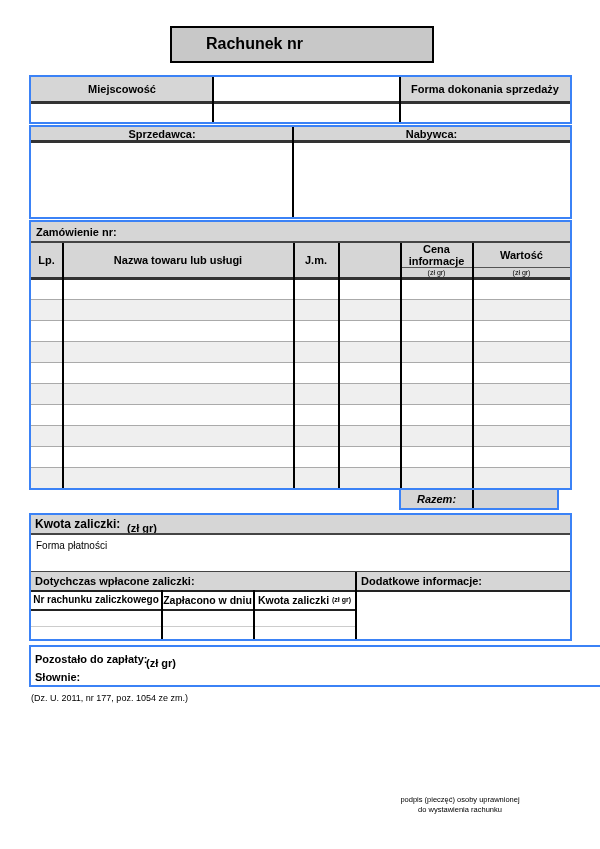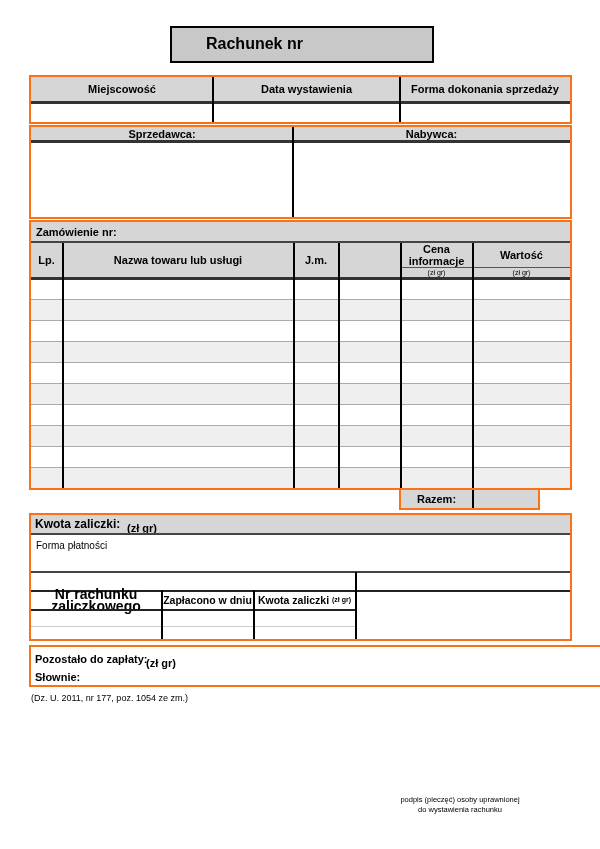--- a/index.html
+++ b/index.html
@@ -1,41 +1,40 @@
 <!DOCTYPE html>
 <html><head>
 <meta charset="utf-8">
 <style>
   html, body { margin:0; padding:0; background:#fff; }
   body { width:600px; height:849px; position:relative; font-family:"Liberation Sans", sans-serif; color:#000; overflow:hidden; }
   .abs { position:absolute; box-sizing:border-box; }
   .title-box { left:170px; top:26px; width:264px; height:37px; background:#c8c8c8; border:2px solid #000; border-bottom-width:2px; }
   .title-box span { position:absolute; left:34px; top:7px; font-size:16px; font-weight:bold; }
-  .frame { border:2px solid #f97316; background:#fff; }
+  .frame { border:2px solid #3b82f6; background:#fff; }
   .hdr { background:#d6d6d6; }
   .cell { position:absolute; box-sizing:border-box; font-size:11px; font-weight:bold; display:flex; align-items:center; justify-content:center; text-align:center; line-height:12px; }
   .vline { position:absolute; width:1.5px; background:#000; }
   .hline { position:absolute; height:1.5px; background:#000; }
   .thick { height:2.5px; background:#333; }
   .row-alt { background:#efefef; }
   .rowline { position:absolute; height:1.5px; background:#aaa; left:0; right:0; }
   .small { font-size:7px; font-weight:normal; }
   .lbl { position:absolute; font-size:11px; font-weight:bold; }
   .plain { position:absolute; font-size:10px; }
 </style>
 </head>
 <body>
 
 <div class="abs title-box">
   <span>Rachunek nr</span>
 </div>
 
 <div class="abs frame" style="left:29px;top:75px;width:543px;height:49px;">
   <div class="cell hdr" style="left:0;top:0;width:182px;height:24px;">Miejscowość</div>
-  <div class="cell hdr" style="left:182px;top:0;width:187px;height:24px;">Data wystawienia</div>
   <div class="cell hdr" style="left:369px;top:0;width:170px;height:24px;">Forma dokonania sprzedaży</div>
   <div class="hline thick" style="left:0;right:0;top:24px;"></div>
   <div class="cell" style="left:0;top:26px;width:182px;height:19px;"></div>
   <div class="cell" style="left:182px;top:26px;width:187px;height:19px;"></div>
   <div class="cell" style="left:369px;top:26px;width:170px;height:19px;"></div>
   <div class="vline" style="left:181px;top:0;bottom:0;"></div>
   <div class="vline" style="left:368px;top:0;bottom:0;"></div>
 </div>
 
 <div class="abs frame" style="left:29px;top:125px;width:543px;height:94px;">
@@ -157,39 +156,43 @@
       </div>
     </div>
 
   <div class="vline" style="left:31px;top:21px;bottom:0;"></div>
   <div class="vline" style="left:262px;top:21px;bottom:0;"></div>
   <div class="vline" style="left:307px;top:21px;bottom:0;"></div>
   <div class="vline" style="left:369px;top:21px;bottom:0;"></div>
   <div class="vline" style="left:441px;top:21px;bottom:0;"></div>
 </div>
 
-<div class="abs frame hdr" style="left:399px;top:488px;width:141px;height:22px;">
+<div class="abs frame hdr" style="left:399px;top:488px;width:160px;height:22px;font-style:italic;">
   <div class="cell" style="left:0;top:0;width:71px;height:18px;">Razem:</div>
   <div class="vline" style="left:71px;top:0;bottom:0;"></div>
   <div class="cell" style="left:73px;top:0;width:96px;height:18px;"></div>
 </div>
 
 <div class="abs frame" style="left:29px;top:513px;width:543px;height:128px;">
   <div class="abs hdr" style="left:0;top:0;width:539px;height:18px;">
     <span class="lbl" style="left:4px;top:2px;font-size:12px;">Kwota zaliczki:</span>
     <span class="lbl small" style="left:96px;top:7px;font-weight:bold;">(zł gr)</span>
   </div>
   <div class="hline" style="left:0;right:0;top:18px;background:#444;"></div>
   <div class="abs" style="left:0;top:20px;width:539px;height:36px;text-align:right;">
     <span class="plain" style="left:5px;top:5px;">Forma płatności</span>
   </div>
   <div class="hline" style="left:0;right:0;top:56px;background:#444;"></div>
+  <div class="abs hdr" style="left:0;top:57px;width:539px;height:18px;">
+    <span class="lbl" style="left:4px;top:3px;">Dotychczas wpłacone zaliczki:</span>
+    <span class="lbl" style="left:330px;top:3px;">Dodatkowe informacje:</span>
+  </div>
   <div class="hline" style="left:0;width:325px;top:75px;background:#222;"></div>
   <div class="hline" style="left:0;right:0;top:75px;background:#222;"></div>
-  <div class="cell" style="left:0;top:76px;width:130px;height:18px;font-size:14px;">Nr rachunku zaliczkowego</div>
+  <div class="cell" style="left:0;top:76px;width:130px;height:18px;font-size:10px;">Nr rachunku zaliczkowego</div>
   <div class="cell" style="left:131px;top:76px;width:91px;height:18px;font-size:10.5px;">Zapłacono w dniu</div>
   <div class="cell" style="left:223px;top:76px;width:101px;height:18px;font-size:10.5px;">
     <span>Kwota zaliczki</span>&nbsp;<span class="small" style="font-weight:bold;">(zł gr)</span>
   </div>
   <div class="hline" style="left:0;width:325px;top:94px;background:#222;"></div>
   <div class="abs" style="left:0;top:95px;width:324px;height:16px;"></div>
   <div class="hline" style="left:0;width:324px;top:111px;height:1px;background:#ccc;"></div>
   <div class="abs" style="left:0;top:112px;width:324px;height:12px;"></div>
   <div class="vline" style="left:130px;top:75px;bottom:0;"></div>
   <div class="vline" style="left:222px;top:75px;bottom:0;"></div>

